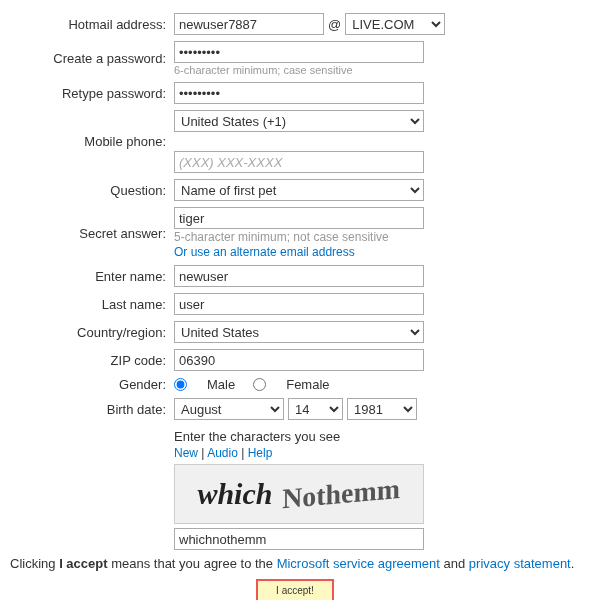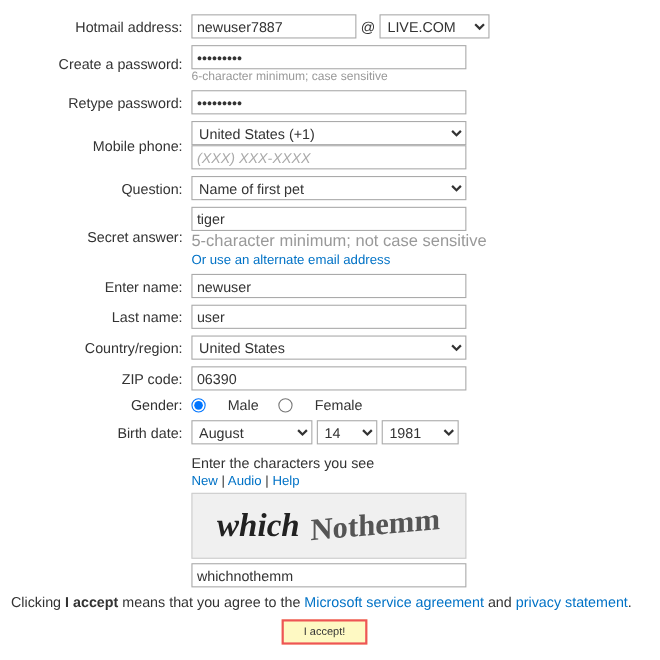--- a/index.html
+++ b/index.html
@@ -65,32 +65,32 @@
     .at-sign {
       font-size: 13px;
       color: #333;
     }
     .domain-select {
       width: 100px;
     }
     .phone-row {
       display: flex;
       flex-direction: column;
-      gap: 0;
+      gap: 19px;
     }
     .phone-number-input {
       color: #aaa;
       font-style: italic;
     }
     .phone-number-input::placeholder {
       color: #aaa;
     }
     .secret-hint {
       color: #999;
-      font-size: 15px;
+      font-size: 12px;
     }
     .alternate-link {
       color: #0072c6;
       text-decoration: none;
       font-size: 12px;
     }
     .gender-row {
       display: flex;
       align-items: center;
       gap: 18px;

